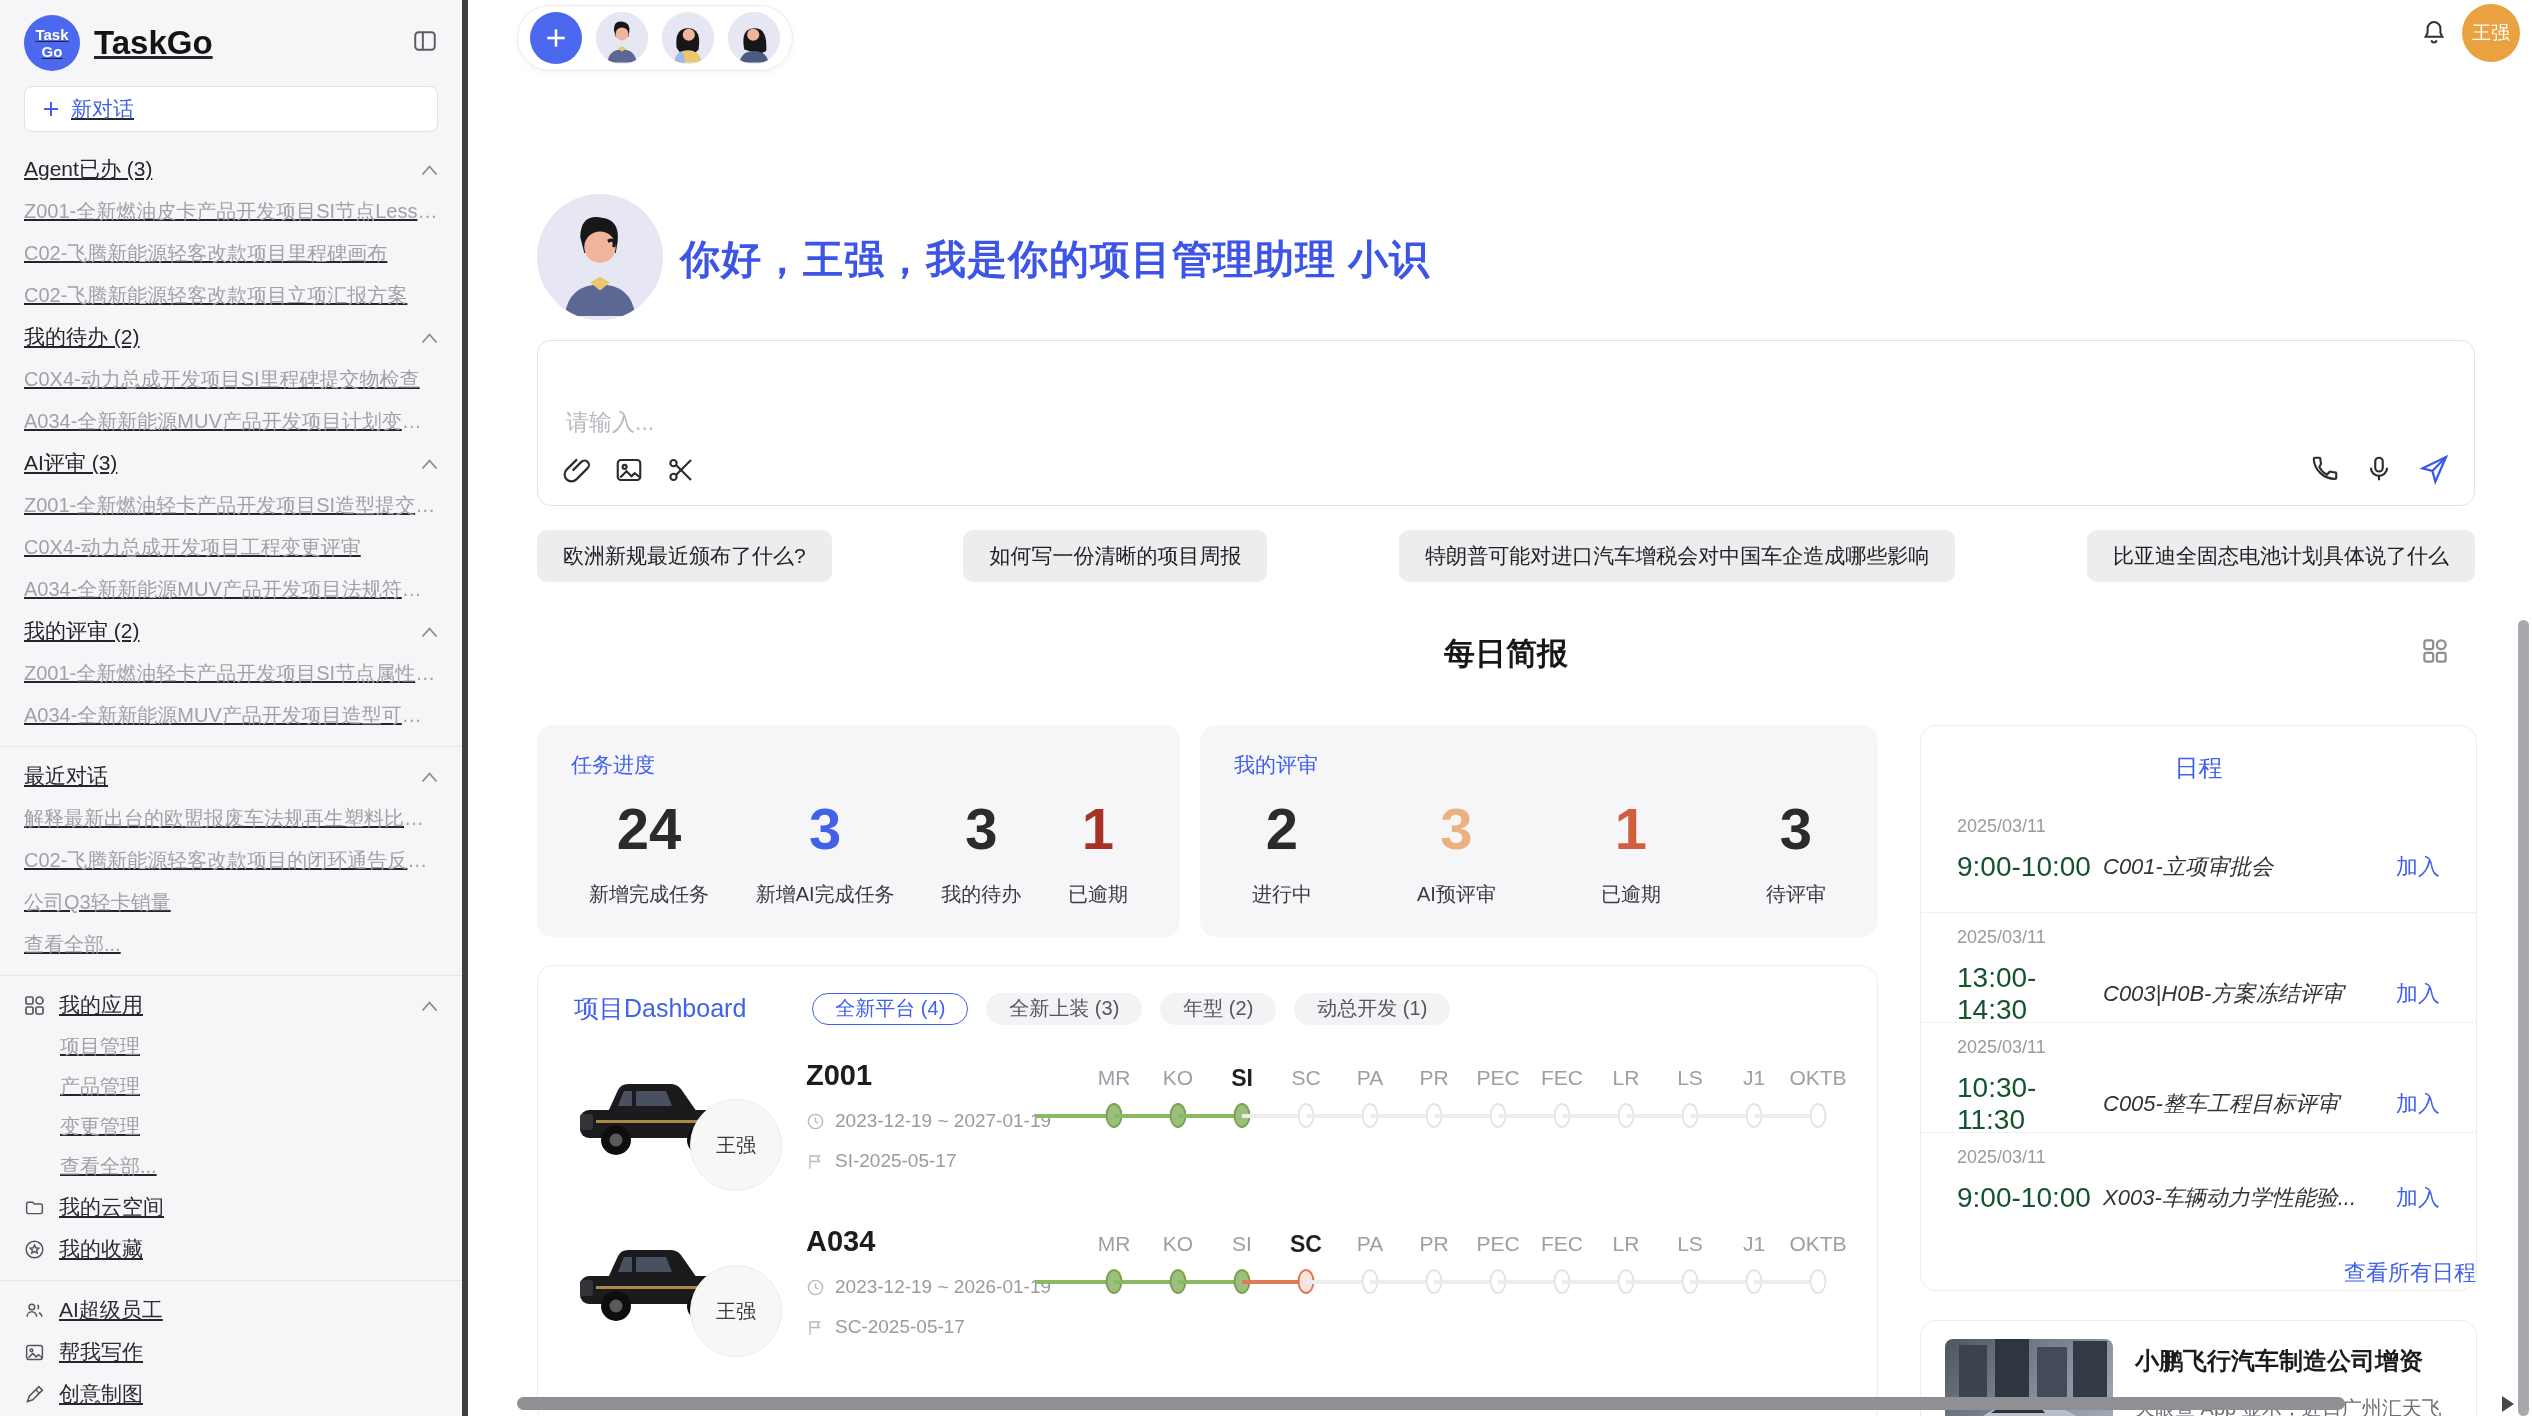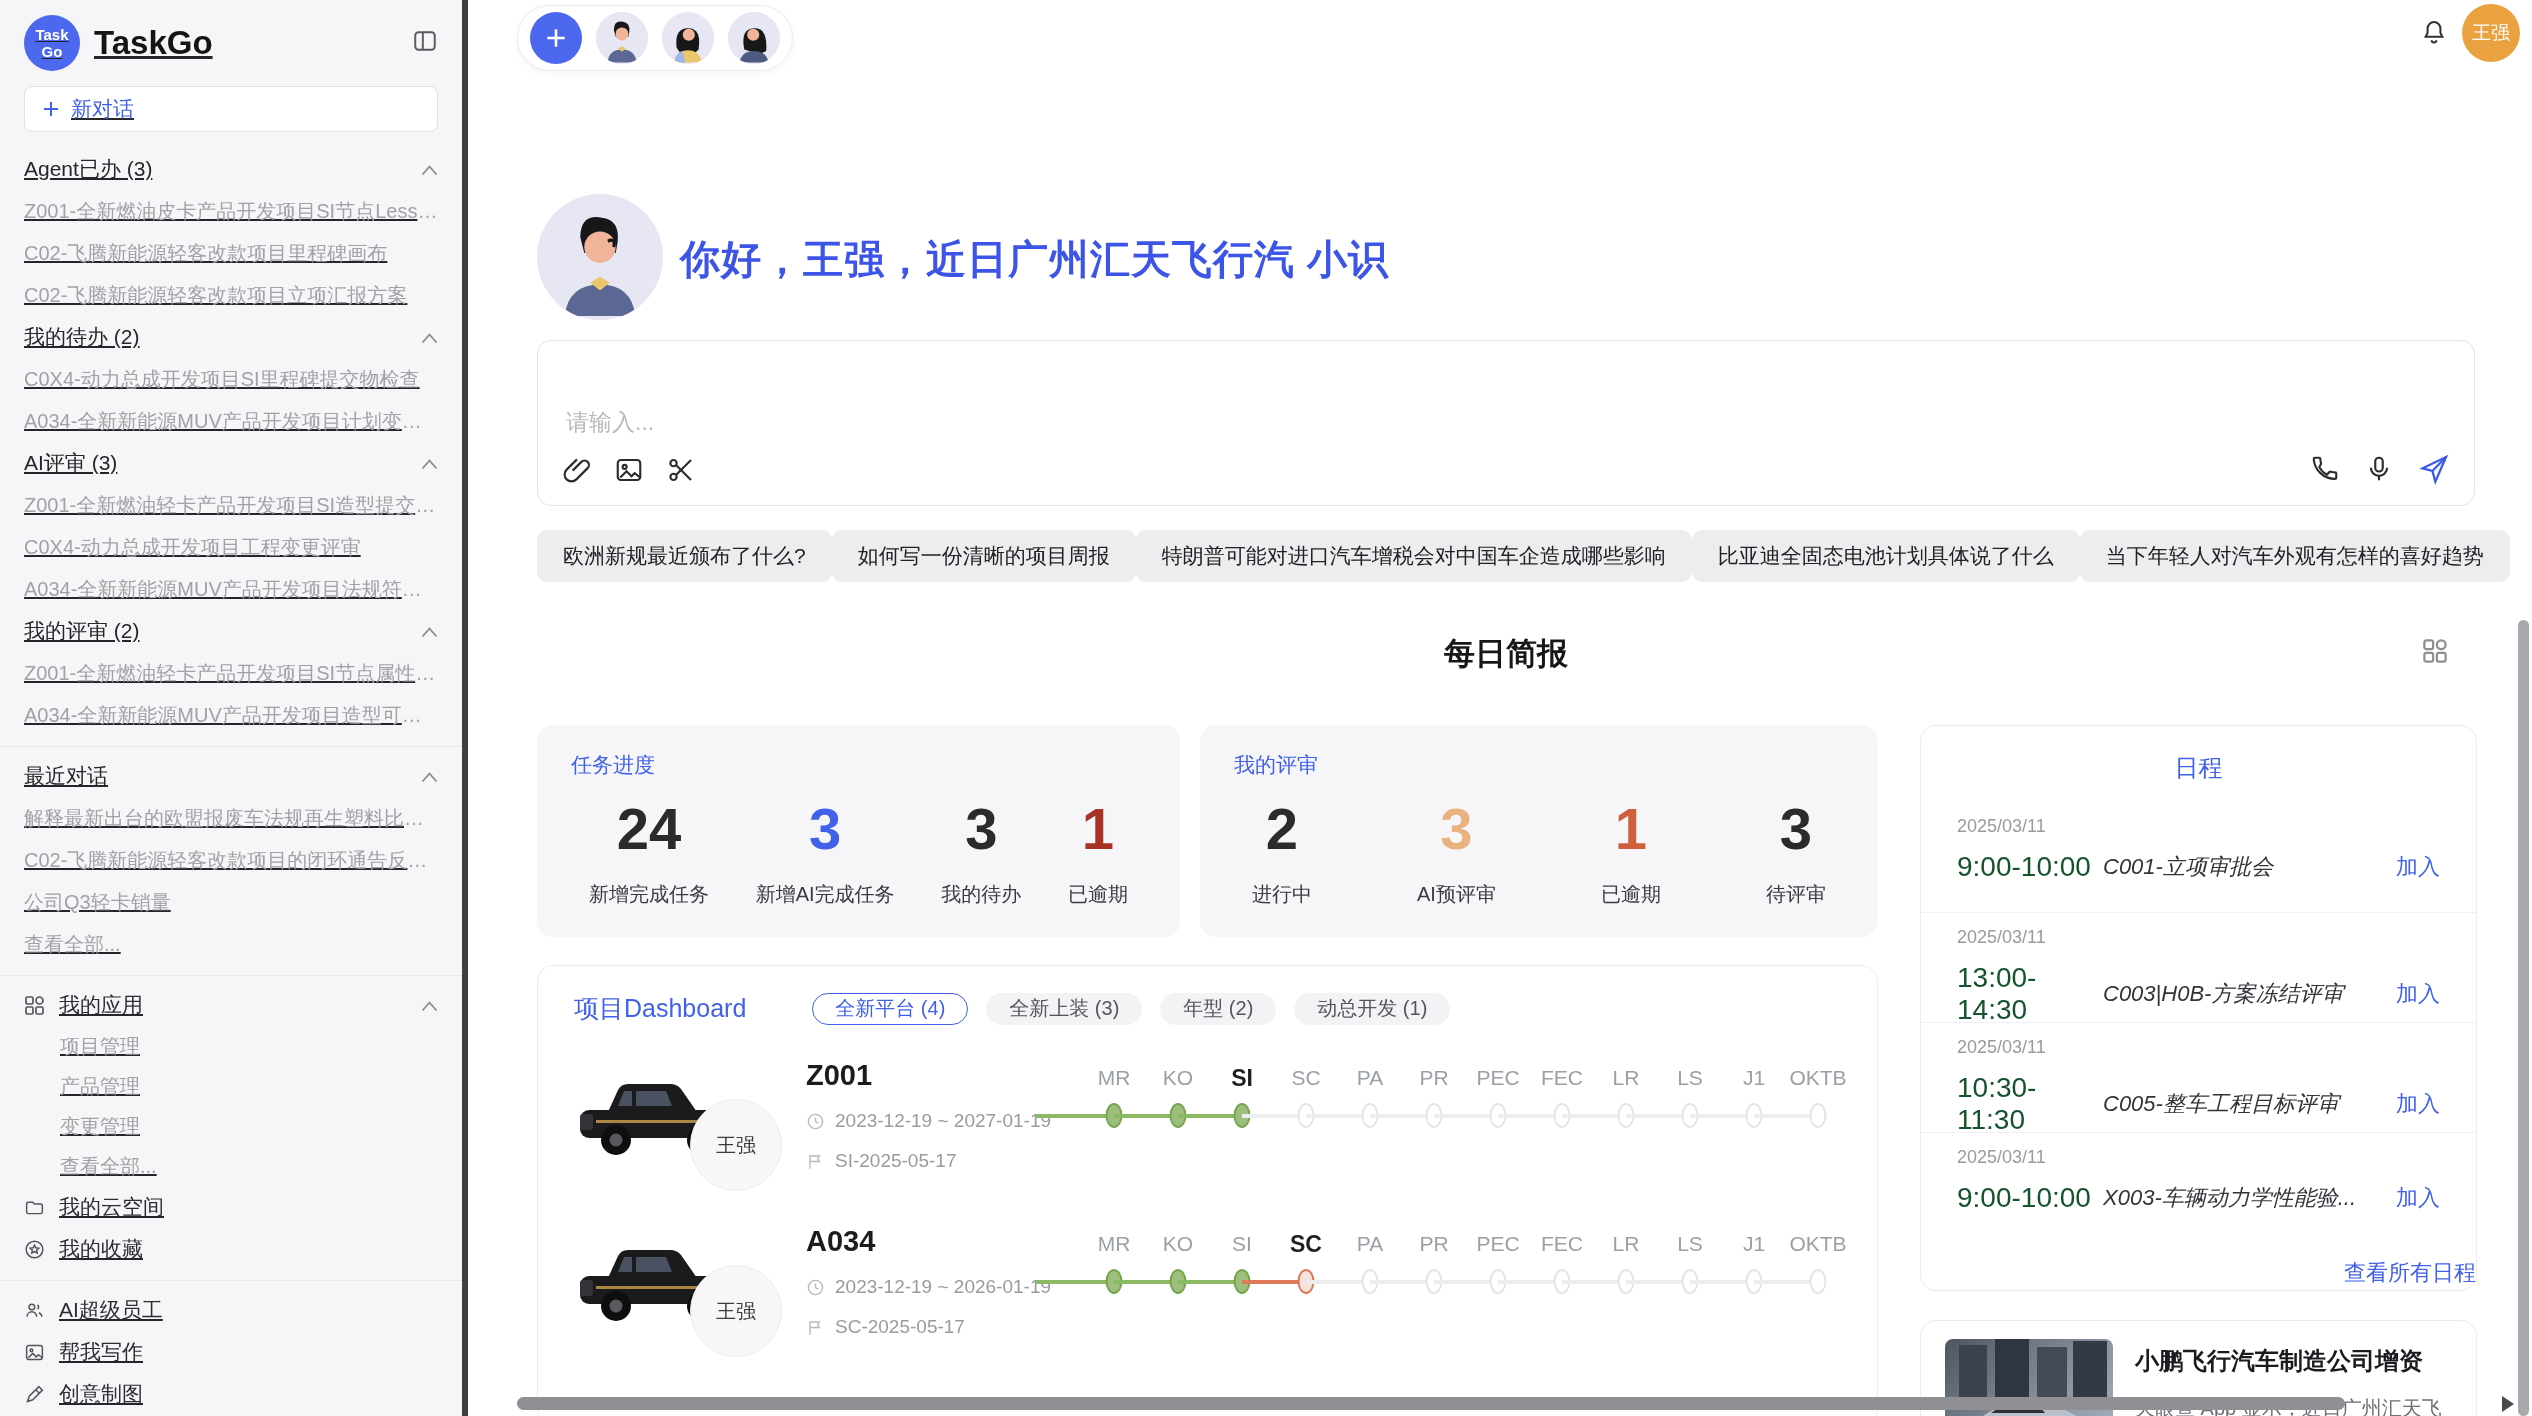--- a/index.html
+++ b/index.html
@@ -345,21 +345,21 @@
     <div class="greet-av">
       <svg viewBox="0 0 64 64" width="126" height="126">
           <circle cx="32" cy="32" r="32" fill="#e7e7f4"></circle>
           <path d="M22 22q0-12 11-10 9 1 8 12l-1 6H24z" fill="#17171a"></path>
           <circle cx="32" cy="27" r="8" fill="#f0b49a"></circle>
           <path d="M14 62q2-16 18-16t18 16z" fill="#5c6894"></path>
           <path d="M27 45l5 4 5-4-5-3z" fill="#e9c76a"></path>
           <path d="M36 24q4-2 3 3" fill="none" stroke="#17171a" stroke-width="1.6"></path>
         </svg>
     </div>
-    <div class="greet-text">你好，王强，近日广州汇天飞行汽 小识</div>
+    <div class="greet-text">你好，王强，我是你的项目管理助理 小识</div>
 
     <div class="input-card">
       <span class="placeholder">请输入...</span>
       <div class="in-icons-l">
         <span><svg width="30" height="30" viewBox="0 0 24 24" fill="none" stroke="currentColor" stroke-width="1.7">
               <path d="M8.5 12.5l7-7a3.5 3.5 0 0 1 5 5l-9 9a5.5 5.5 0 0 1-7.8-7.8l8.3-8.2"></path>
             </svg></span>
         <span><svg width="30" height="30" viewBox="0 0 24 24" fill="none" stroke="currentColor" stroke-width="1.7">
               <rect x="3" y="4" width="18" height="16" rx="2.5"></rect>
               <circle cx="8.5" cy="9.5" r="1.6"></circle>
@@ -386,21 +386,20 @@
               <line x1="10.8" y1="13.5" x2="21" y2="3"></line>
             </svg></span>
       </div>
     </div>
 
     <div class="chips">
       <div class="chip">欧洲新规最近颁布了什么?</div>
       <div class="chip">如何写一份清晰的项目周报</div>
       <div class="chip">特朗普可能对进口汽车增税会对中国车企造成哪些影响</div>
       <div class="chip">比亚迪全固态电池计划具体说了什么</div>
-      <div class="chip">当下年轻人对汽车外观有怎样的喜好趋势</div>
     </div>
 
     <div class="brief-title">每日简报</div>
     <span class="brief-grid-ic">
       <svg width="30" height="30" viewBox="0 0 24 24" fill="none" stroke="currentColor" stroke-width="1.8">
           <rect x="3.5" y="3.5" width="7" height="7" rx="1.5"></rect>
           <circle cx="17" cy="7" r="3.5"></circle>
           <rect x="3.5" y="13.5" width="7" height="7" rx="1.5"></rect>
           <rect x="13.5" y="13.5" width="7" height="7" rx="1.5"></rect>
         </svg>

